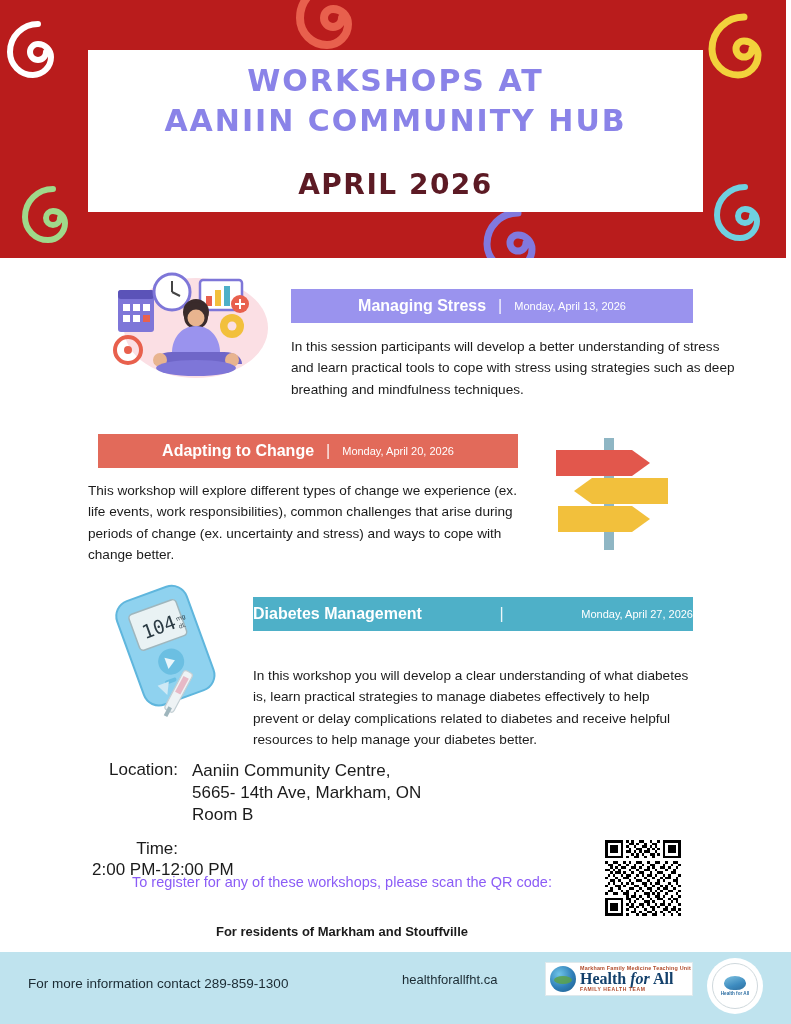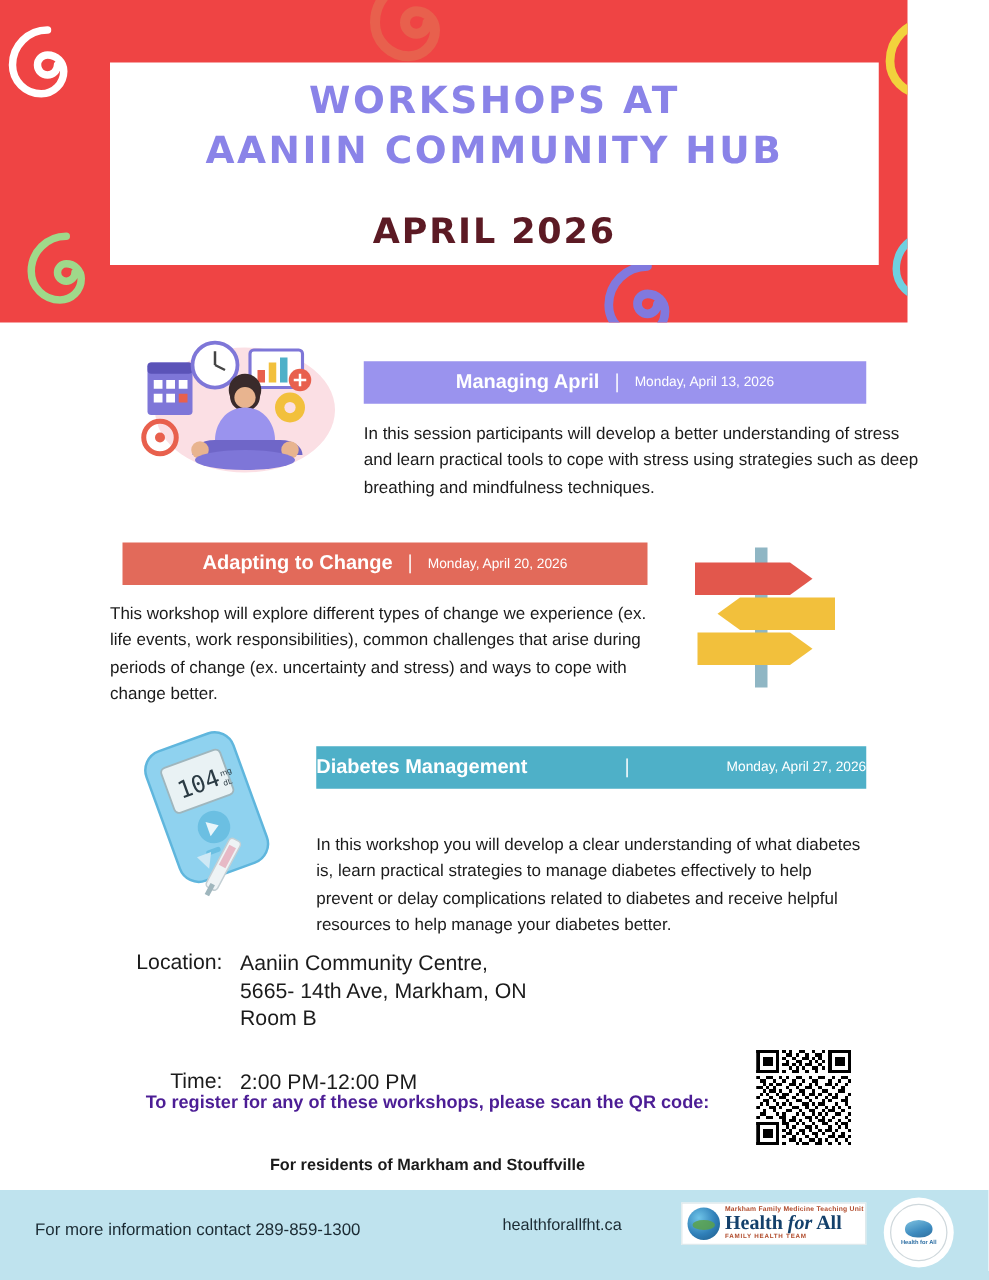--- a/index.html
+++ b/index.html
@@ -19,23 +19,23 @@
     width: 791px;
     height: 1024px;
     background: #ffffff;
     overflow: hidden;
   }
 
   
   .header {
     position: absolute;
     left: 0; top: 0;
-    width: 726px;
+    width: 786px;
     height: 258px;
-    background: #ef4444;
+    background: #b91c1c;
     overflow: hidden;
   }
   .header-box {
     position: absolute;
     left: 88px; top: 50px;
     width: 615px;
     height: 162px;
     background: #ffffff;
     z-index: 5;
     display: flex;
@@ -126,22 +126,22 @@
     color: #1b1b1b;
     line-height: 1.28;
     margin-left: 14px;
   }
   .register {
     position: absolute;
     left: 96px; top: 872px;
     width: 492px;
     text-align: center;
     font-size: 14.5px;
-    font-weight: bold;
-    color: #4c1d95;
+    font-weight: normal;
+    color: #8b5cf6;
     line-height: 1.45;
   }
   .residents {
     position: absolute;
     left: 96px; top: 924px;
     width: 492px;
     text-align: center;
     font-size: 13px;
     font-weight: bold;
     color: #1b1b1b;
@@ -329,21 +329,21 @@
     <path d="M84 46a12 12 0 0 1 24 0v3a12 12 0 0 1-24 0z" fill="#3a2b2b"></path>
     <circle cx="96" cy="50" r="8.5" fill="#e8b48f"></circle>
     <path d="M96 58c-16 0-24 14-24 26h48c0-12-8-26-24-26z" fill="#9a93ee"></path>
     <path d="M72 84c-12 0-18 6-18 12h88c0-6-6-12-18-12z" fill="#6f66c8"></path>
     <circle cx="60" cy="92" r="7" fill="#e8b48f"></circle>
       <circle cx="132" cy="92" r="7" fill="#e8b48f"></circle>
     <ellipse cx="96" cy="100" rx="40" ry="8" fill="#7e76d8"></ellipse>
   </svg>
 
   <div class="band" id="band1">
-    <span class="band-title">Managing April</span>
+    <span class="band-title">Managing Stress</span>
     <span class="sep">|</span>
     <span class="band-date">Monday, April 13, 2026</span>
   </div>
   <div class="body-text" id="text1">In this session participants will develop a better understanding of stress and learn practical tools to cope with stress using strategies such as deep breathing and mindfulness techniques.</div>
 
   <div class="band" id="band2">
     <span class="band-title">Adapting to Change</span>
     <span class="sep">|</span>
     <span class="band-date">Monday, April 20, 2026</span>
   </div>
@@ -387,21 +387,21 @@
 
   <div class="details">
     <div class="detail-row" style="margin-left:78px;">
       <div class="detail-label">Location:</div>
       <div class="detail-value">
         <div>Aaniin Community Centre,</div>
         <div>5665- 14th Ave, Markham, ON</div>
         <div>Room B</div>
       </div>
     </div>
-    <div class="detail-row" style="margin-left:78px;margin-top:30px;">
+    <div class="detail-row" style="margin-left:78px;margin-top:14px;flex-direction:column;">
       <div class="detail-label">Time:</div>
       <div class="detail-value">2:00 PM-12:00 PM</div>
     </div>
   </div>
 
   <div class="register">To register for any of these workshops, please scan the QR code:</div>
   <div class="residents">For residents of Markham and Stouffville</div>
 
   <svg class="qr" viewBox="0 0 29 29" shape-rendering="crispEdges">
     <rect width="29" height="29" fill="#ffffff"></rect>

